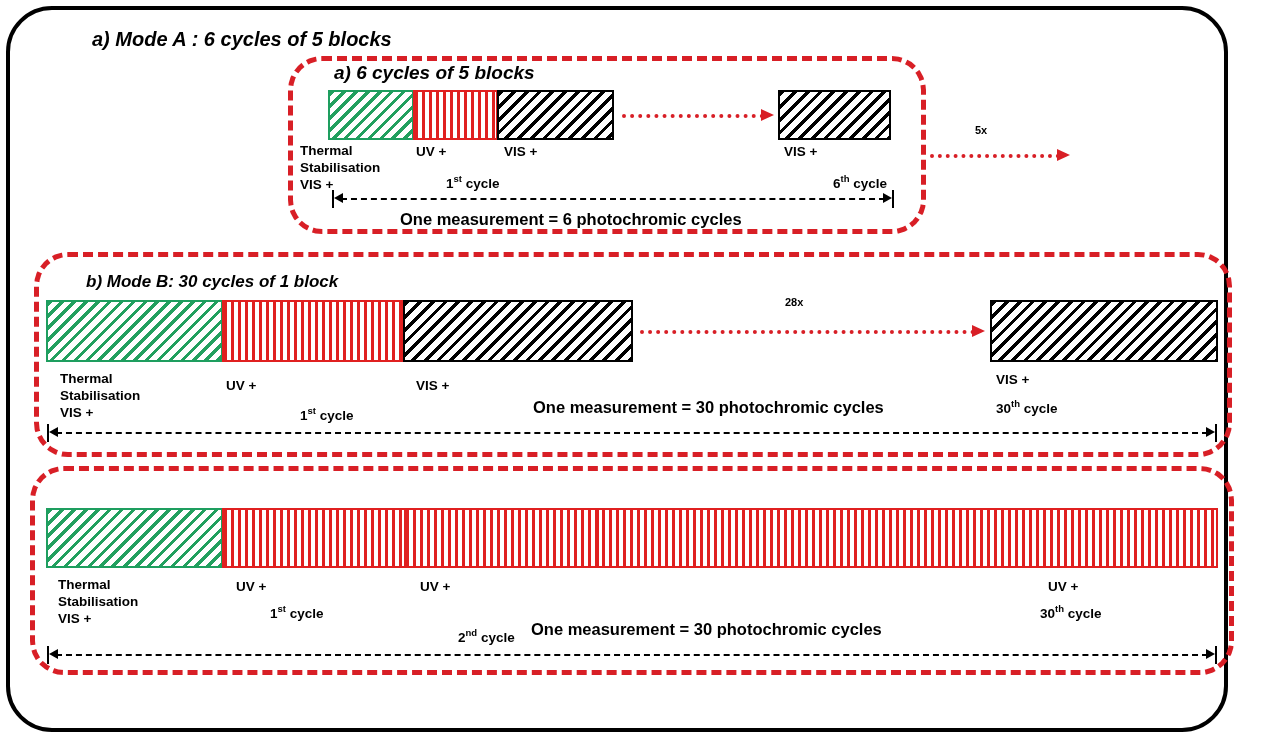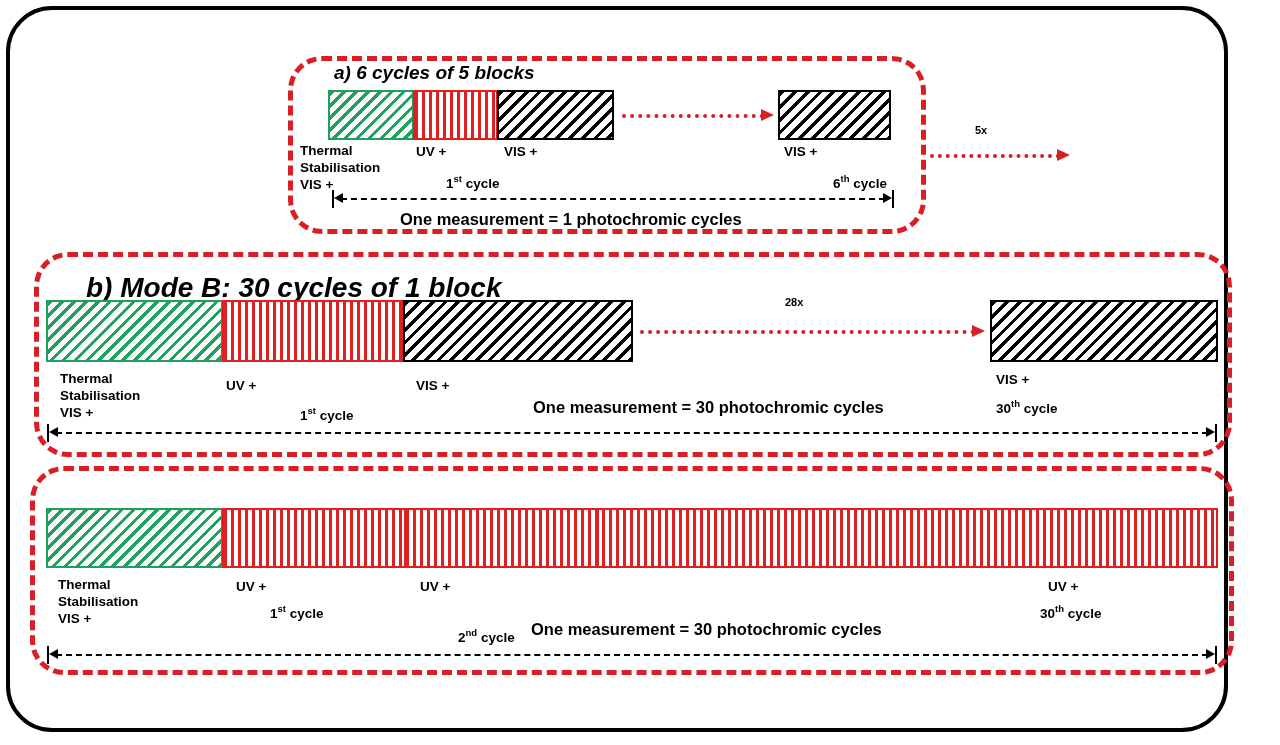--- a/index.html
+++ b/index.html
@@ -41,21 +41,21 @@
   
   .heading {
     position: absolute;
     font-weight: bold;
     font-style: italic;
     color: #000;
     white-space: nowrap;
   }
   #title-a-outer { left: 92px;  top: 28px;  font-size: 20px; }
   #title-a-inner { left: 334px; top: 62px;  font-size: 19px; }
-  #title-b       { left: 86px;  top: 272px; font-size: 28px; }
+  #title-b       { left: 86px;  top: 272px; font-size: 17px; }
   #title-c       { left: 80px;  top: 476px; font-size: 20px; }
 
   
   .block {
     position: absolute;
     box-sizing: border-box;
     background-color: #ffffff;
   }
   .block.green {
     border: 2px solid #1e9e5f;
@@ -165,20 +165,21 @@
   }
   #footer .red { color: #d81f26; }
 </style>
 </head>
 <body>
 
 <div id="root">
 
   <div class="outer-frame"></div>
 
+  <div class="heading" id="title-a-outer">a) Mode A : 6 cycles of 5 blocks</div>
 
   <div class="dash-panel" id="panel-a-box"></div>
 
   <div class="heading" id="title-a-inner">a) 6 cycles of 5 blocks</div>
 
   <div class="block green" style="left:328px; top:90px; width:86px; height:50px;"></div>
   <div class="block red" style="left:413px; top:90px; width:85px; height:50px;"></div>
   <div class="block black" style="left:497px; top:90px; width:117px; height:50px;"></div>
   <div class="block black" style="left:778px; top:90px; width:113px; height:50px;"></div>
 
@@ -213,21 +214,21 @@
     <span>cycle</span>
   </div>
 
   <div class="meas" style="left:332px; top:190px; width:562px;">
     <div class="bar left"></div>
     <div class="bar right"></div>
     <div class="line"></div>
     <div class="head l"></div>
     <div class="head r"></div>
   </div>
-  <div class="meas-caption" style="left:400px; top:210px;">One measurement = 1 photochromic cycles</div>
+  <div class="meas-caption" style="left:400px; top:210px;">One measurement = 6 photochromic cycles</div>
 
   <div class="repeat-label" style="left:975px; top:124px;">5x</div>
   <div class="dotted-arrow" style="left:930px; top:149px; width:140px;">
     <div class="dline"></div>
     <div class="dhead"></div>
   </div>
 
   <div class="dash-panel" id="panel-b-box"></div>
 
   <div class="heading" id="title-b">b) Mode B: 30 cycles of 1 block</div>

